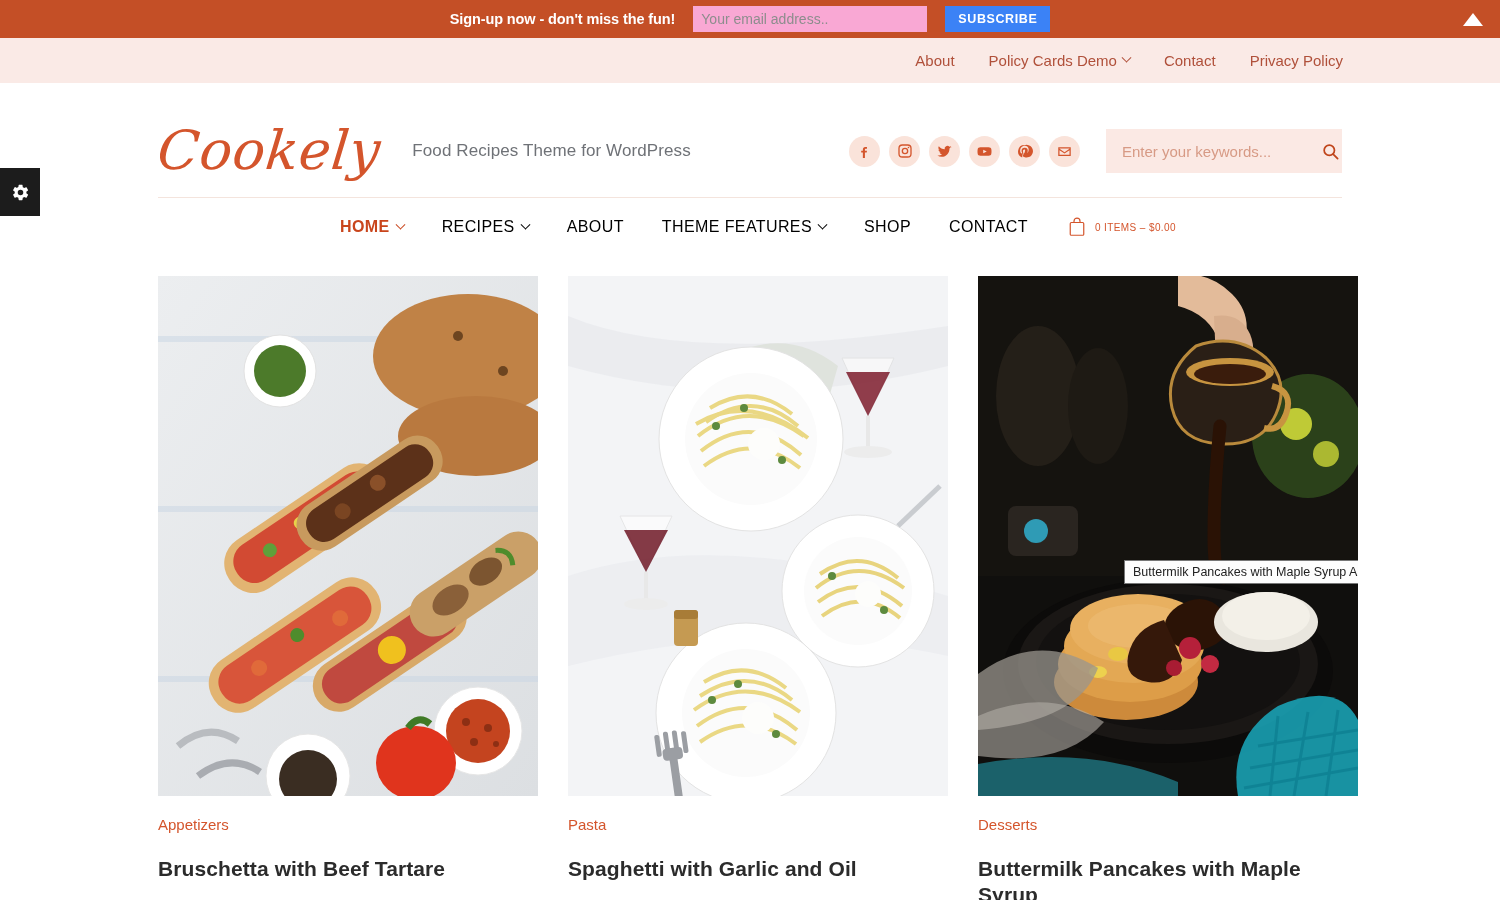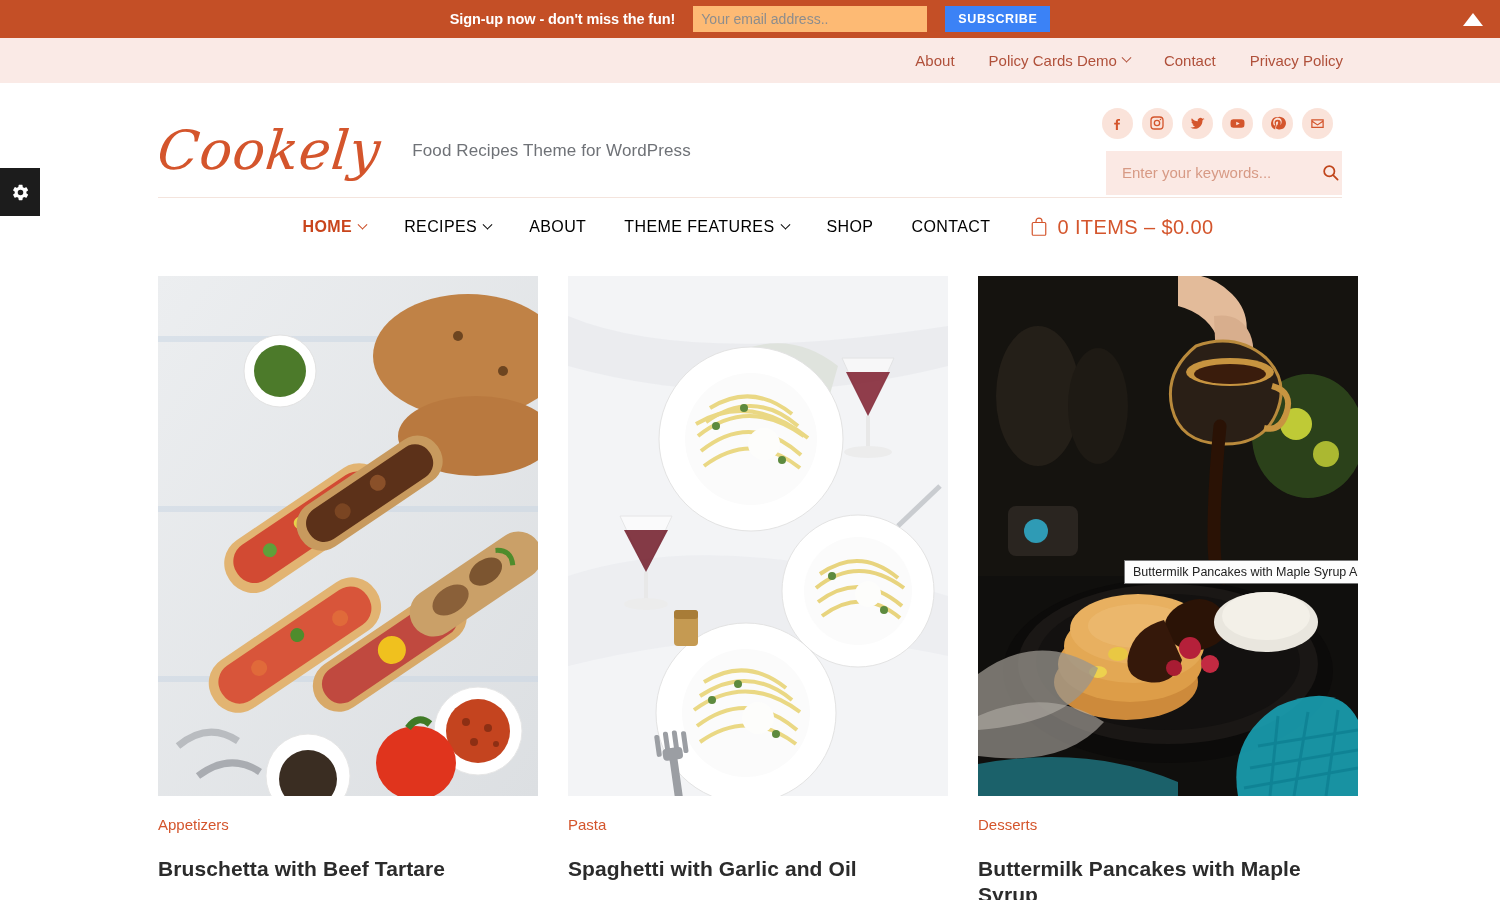--- a/index.html
+++ b/index.html
@@ -30,21 +30,21 @@
     font-size: 14.5px;
     font-weight: bold;
     letter-spacing: -0.1px;
     white-space: nowrap;
   }
   .email-input {
     width: 234px;
     height: 26px;
     border: none;
     outline: none;
-    background: #fdba74;
+    background: #f9a8d4;
     font-size: 14px;
     color: #4a4a4a;
     padding: 0 8px;
     font-family: "Liberation Sans", sans-serif;
   }
   .email-input::placeholder { color: #8d8d8d; }
   .subscribe-btn {
     height: 26px;
     background: #3b82f6;
     color: #ffffff;
@@ -136,21 +136,20 @@
     font-size: 17px;
     color: #6f7277;
     letter-spacing: 0.1px;
     white-space: nowrap;
   }
   .header-right {
     margin-left: auto;
     display: flex;
     align-items: center;
     gap: 12px;
-    flex-direction: column;
   }
   .socials { display: flex; gap: 9px; }
   .soc {
     width: 31px; height: 31px;
     border-radius: 50%;
     background: #fae3da;
     display: flex; align-items: center; justify-content: center;
     cursor: pointer;
     color: #d4552c;
   }
@@ -195,21 +194,21 @@
     align-items: center;
     gap: 7px;
     white-space: nowrap;
     text-transform: uppercase;
   }
   .mainnav .item.active { font-weight: bold; color: #c9451c; }
   .cart-item {
     display: flex; align-items: center; gap: 9px;
     padding-left: 18px;
     color: #d4552c;
-    font-size: 20px;
+    font-size: 10px;
     letter-spacing: 0.4px;
     cursor: pointer;
     white-space: nowrap;
   }
 
   
   .cards {
     width: 1200px;
     margin: 0 auto;
     display: flex;

